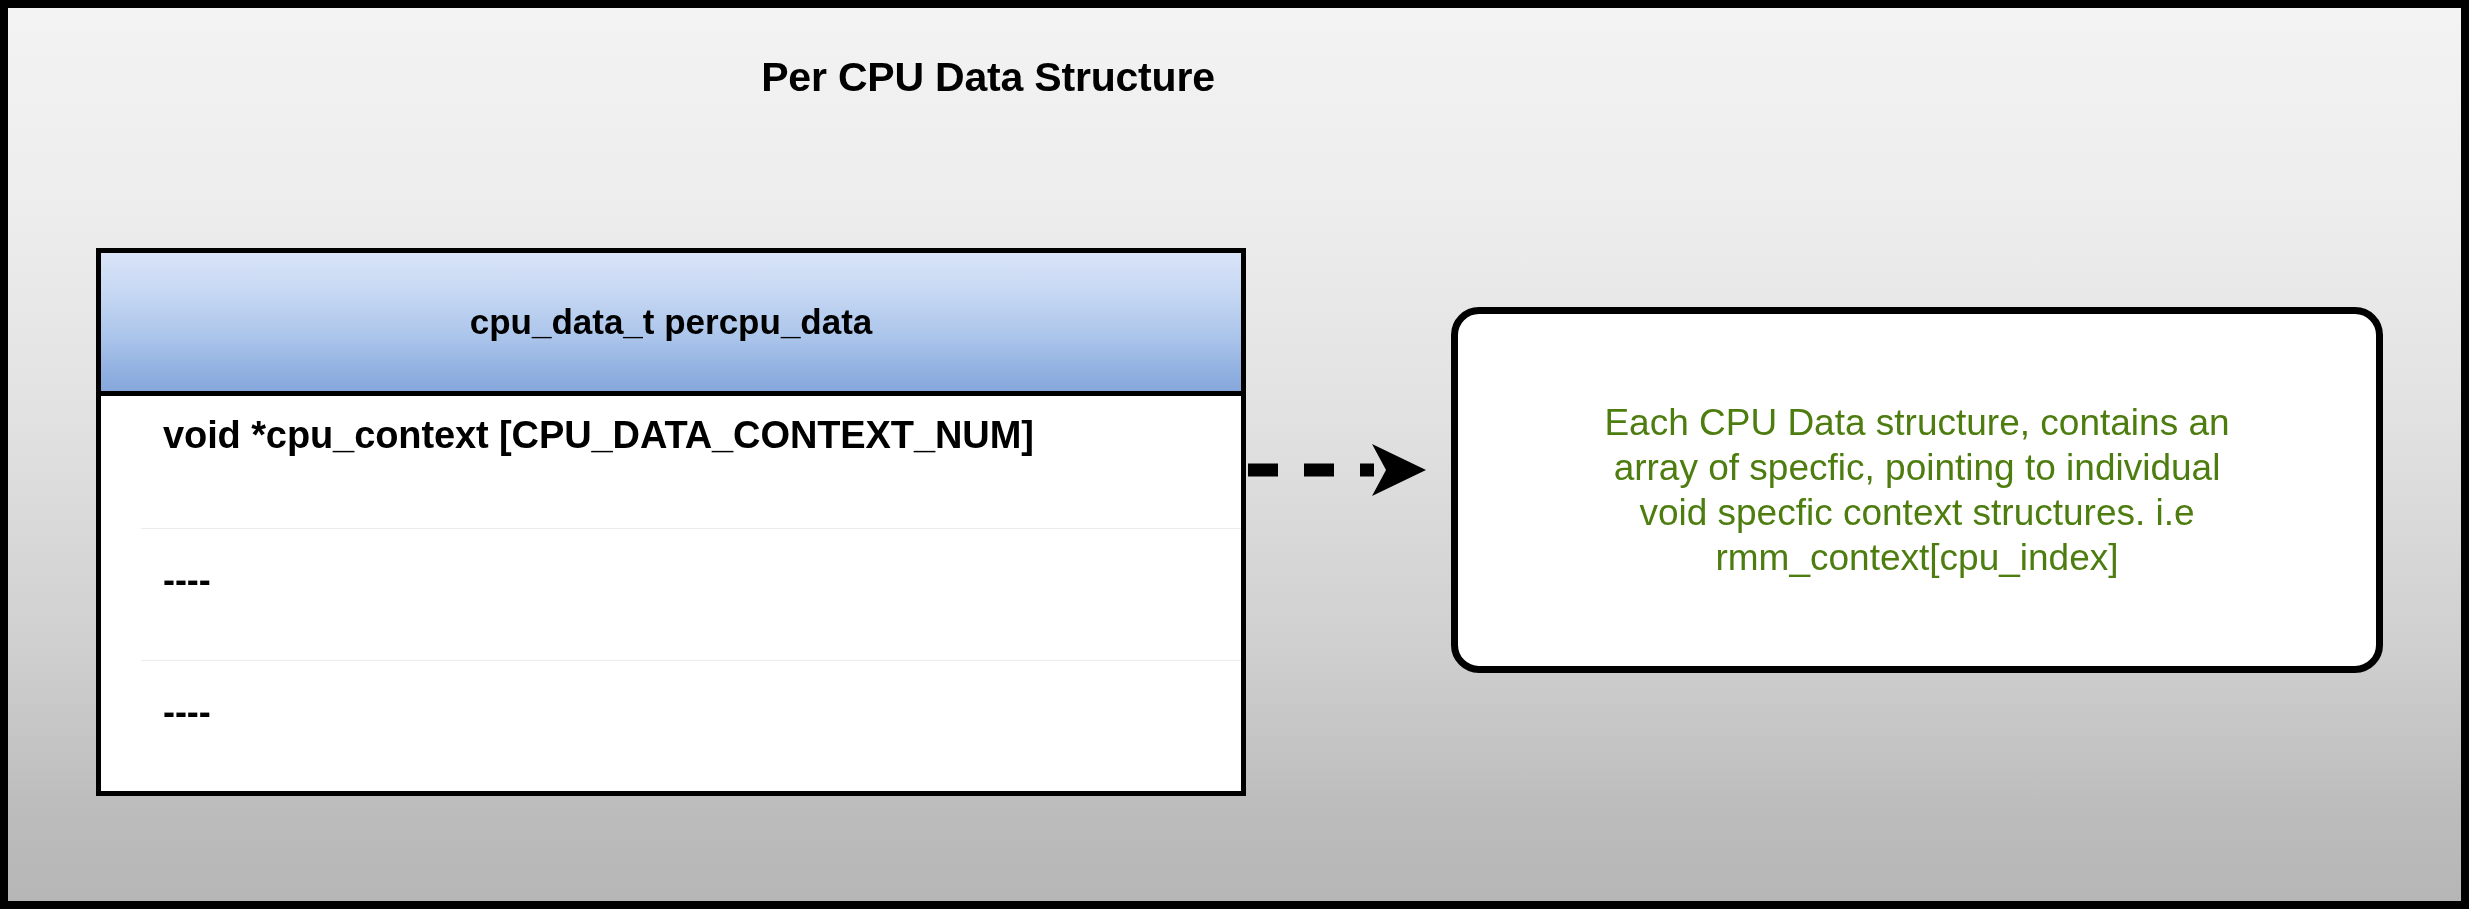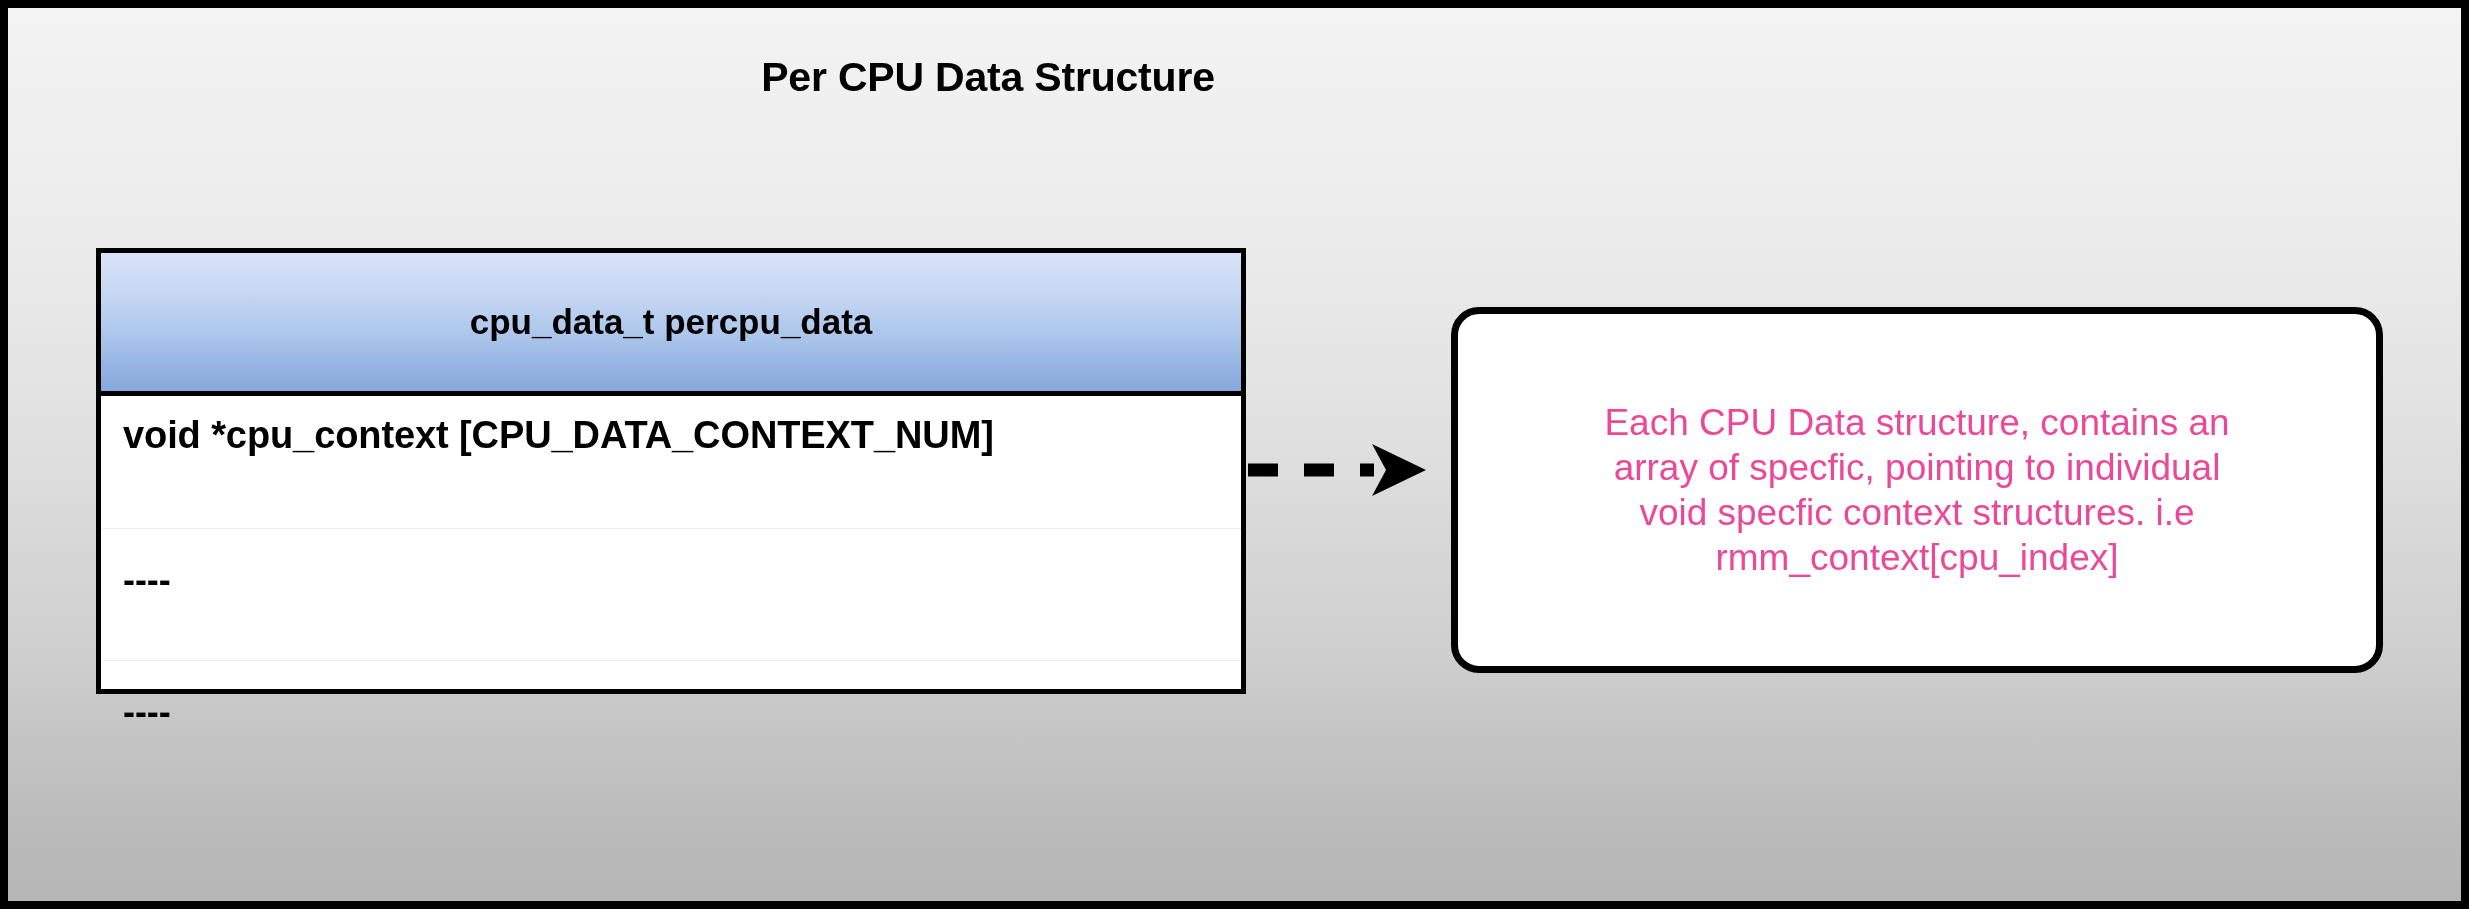--- a/index.html
+++ b/index.html
@@ -34,21 +34,21 @@
     letter-spacing: -0.2px;
     white-space: nowrap;
   }
 
   
   .struct-table {
     position: absolute;
     left: 88px;
     top: 240px;
     width: 1150px;
-    height: 446px;
+    height: 548px;
     box-sizing: border-box;
     border: 5px solid #000000;
     background: #ffffff;
   }
   .struct-header {
     position: relative;
     height: 143px;
     box-sizing: border-box;
     border-bottom: 5px solid #000000;
     background: linear-gradient(180deg, #d9e4f8 0%, #c7d8f3 28%, #aac4ea 62%, #8fafe0 88%, #87a8dc 100%);
@@ -62,20 +62,21 @@
     font-size: 35px;
     font-weight: bold;
     font-stretch: condensed;
     color: #000000;
     line-height: 1.16;
     white-space: nowrap;
   }
   .struct-body {
     position: relative;
     height: 395px;
+    padding-left: 40px;
   }
   .struct-row {
     position: relative;
     box-sizing: border-box;
     height: 132px;
     padding-left: 22px;
   }
   .struct-row + .struct-row {
     border-top: 1px solid #ededed;
   }
@@ -118,21 +119,21 @@
     display: flex;
     flex-direction: column;
     align-items: center;
     justify-content: center;
     padding: 6px 16px;
   }
   .callout-line {
     font-size: 37px;
     font-weight: normal;
     font-stretch: condensed;
-    color: #ec4899;
+    color: #4d7c0f;
     line-height: 1.22;
     text-align: center;
     white-space: nowrap;
   }
 </style>
 </head>
 <body>
 
 <div class="canvas">
 

